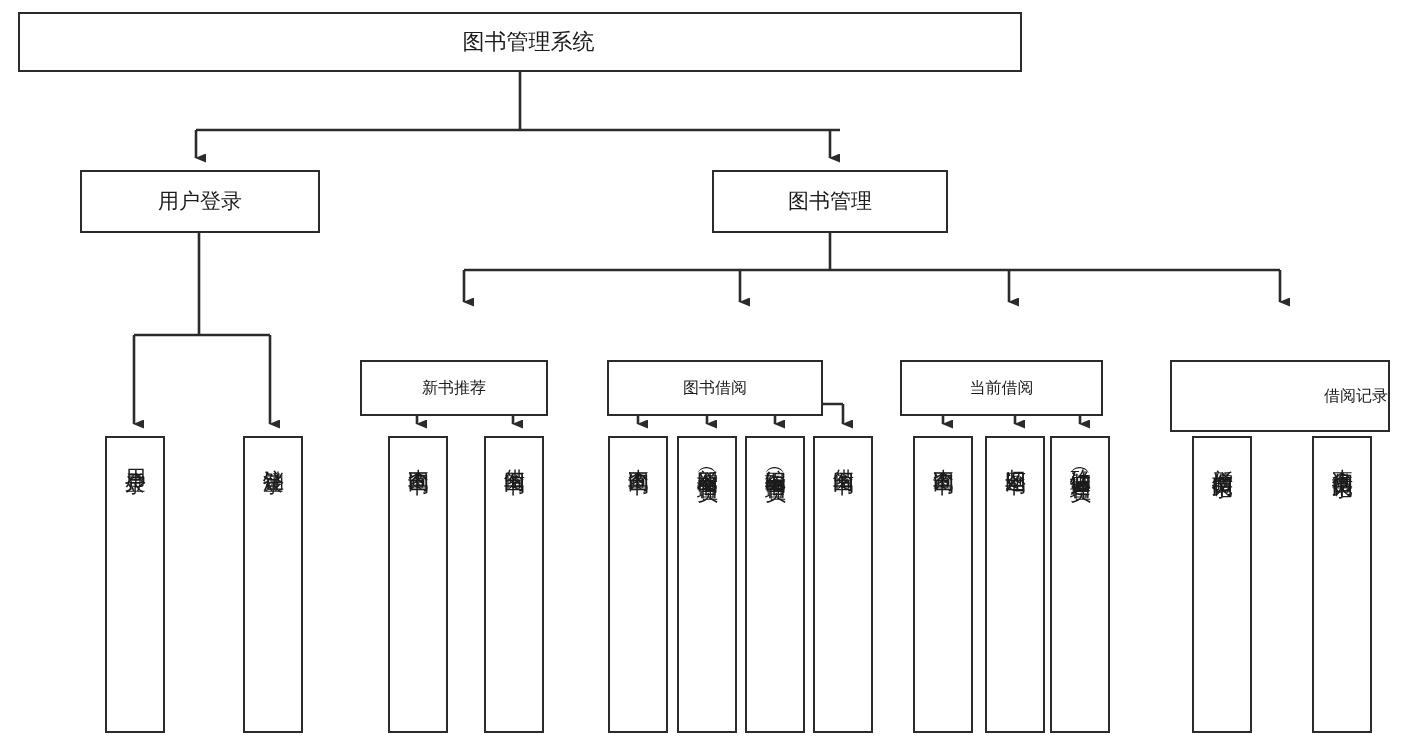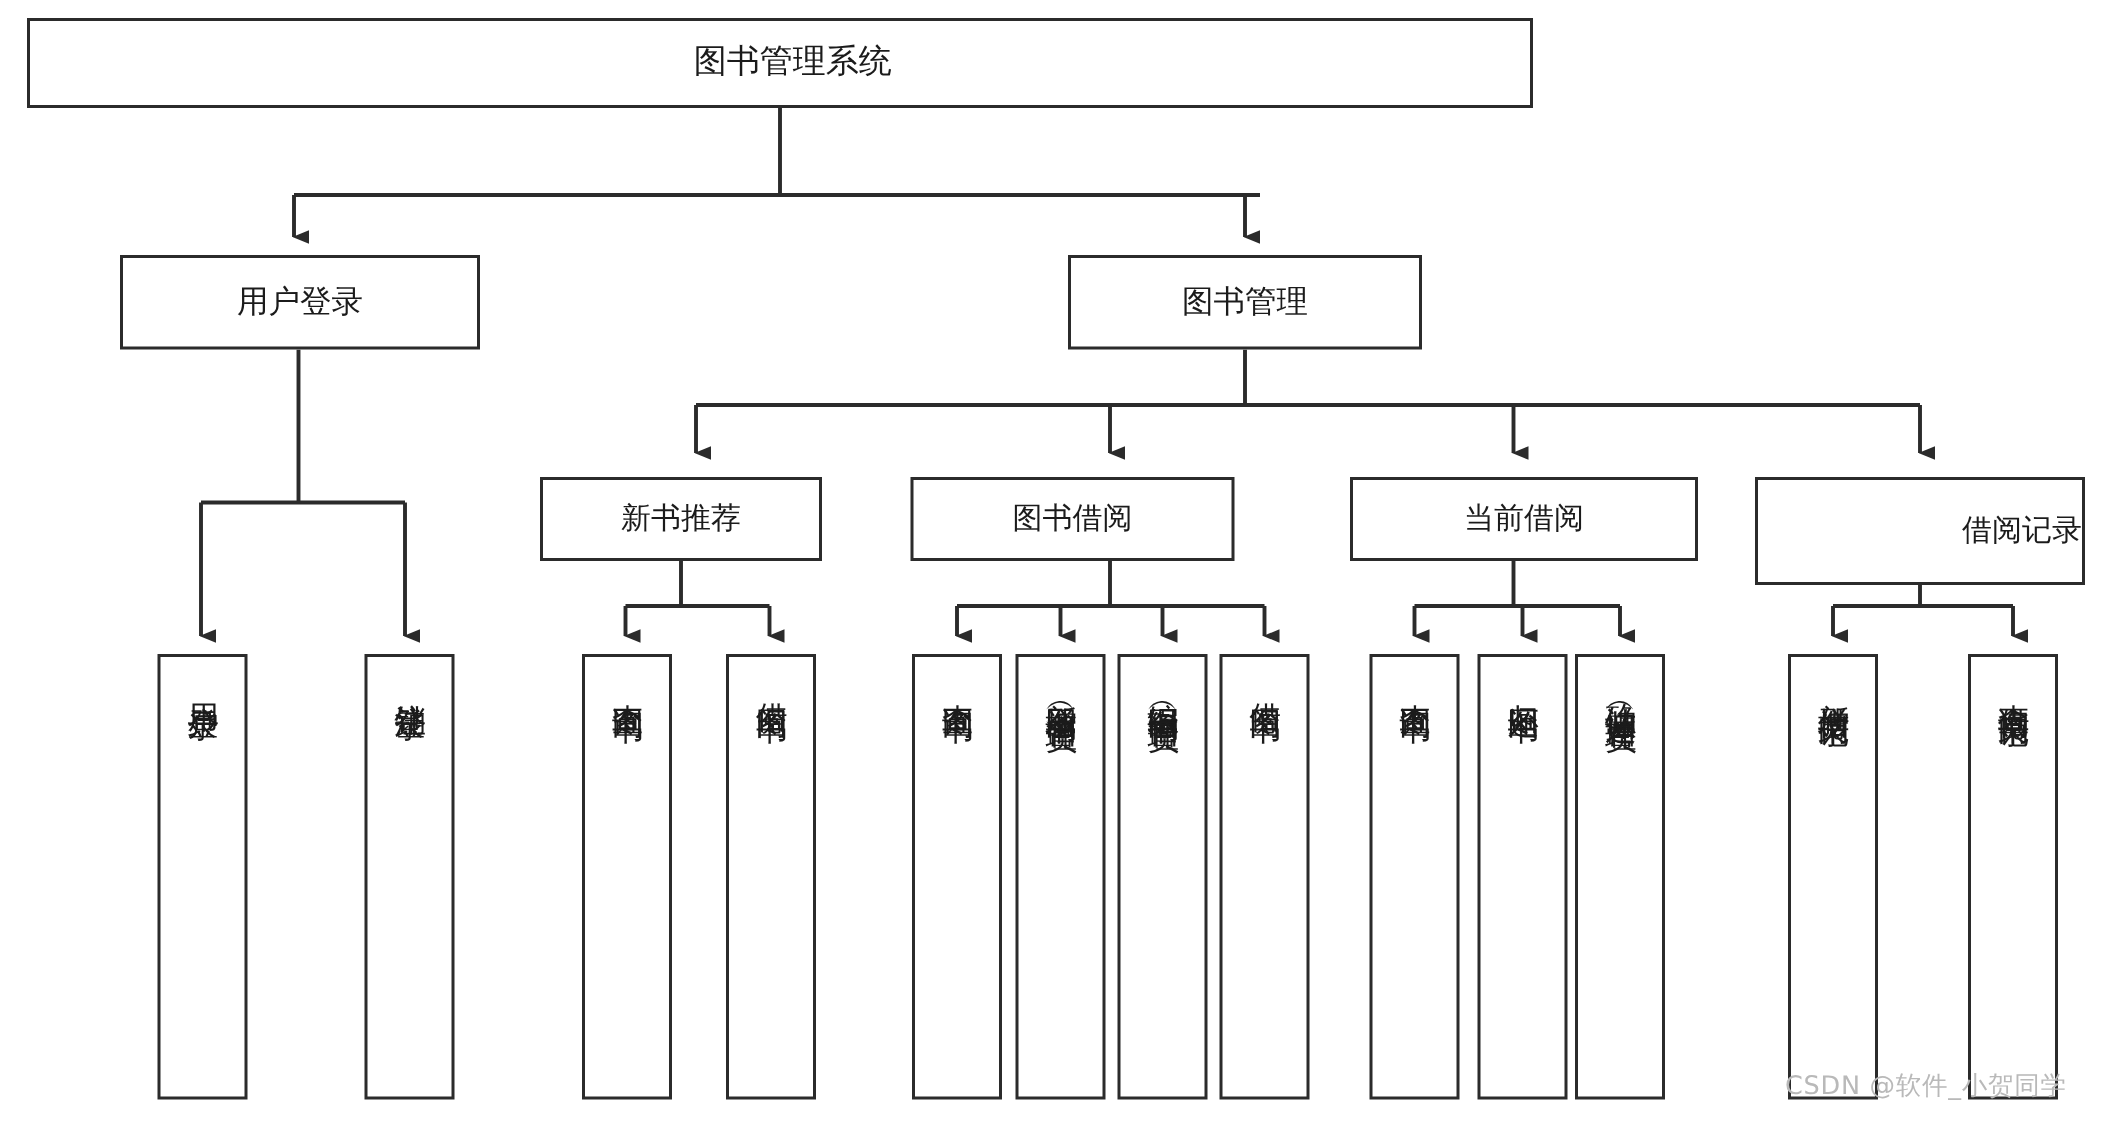--- a/index.html
+++ b/index.html
@@ -39,21 +39,22 @@
     text-align: center;
   }
   .node-root {
     font-size: 22px;
     padding-left: 17px;
   }
   .node-l2 {
     font-size: 21px;
   }
   .node-l3 {
-    font-size: 20px;
+    font-size: 16px;
+    margin-top: 42px;
   }
   .node-leaf {
     font-size: 21px;
     align-items: flex-start;
     justify-content: center;
     padding-top: 14px;
   }
   .vlabel {
     writing-mode: vertical-rl;
     text-orientation: upright;
@@ -139,21 +140,21 @@
   <div class="node node-l2" style="left:712px; top:170px; width:236px; height:63px;">
     <span class="hlabel">图书管理</span>
   </div>
 
   <div class="node node-l3" style="left:360px; top:318px; width:188px; height:56px;">
     <span class="hlabel">新书推荐</span>
   </div>
   <div class="node node-l3" style="left:607px; top:318px; width:216px; height:56px;">
     <span class="hlabel">图书借阅</span>
   </div>
-  <div class="node node-l3" style="left:900px; top:318px; width:232px; height:56px;">
+  <div class="node node-l3" style="left:900px; top:318px; width:203px; height:56px;">
     <span class="hlabel">当前借阅</span>
   </div>
   <div class="node node-l3" style="left:1170px; top:318px; width:220px; height:72px;justify-content:flex-end;">
     <span class="hlabel">借阅记录</span>
   </div>
 
   <div class="node node-leaf" style="left:105px; top:436px; width:60px; height:297px;">
     <span class="vlabel">用户登录</span>
   </div>
   <div class="node node-leaf" style="left:243px; top:436px; width:60px; height:297px;">
@@ -190,14 +191,13 @@
     <span class="vlabel">确认归还（管理员）</span>
   </div>
 
   <div class="node node-leaf" style="left:1192px; top:436px; width:60px; height:297px;">
     <span class="vlabel">新增借阅记录</span>
   </div>
   <div class="node node-leaf" style="left:1312px; top:436px; width:60px; height:297px;">
     <span class="vlabel">查询借阅记录</span>
   </div>
 
-  <div id="watermark">CSDN @软件_小贺同学</div>
 </div>
 
 </body></html>

